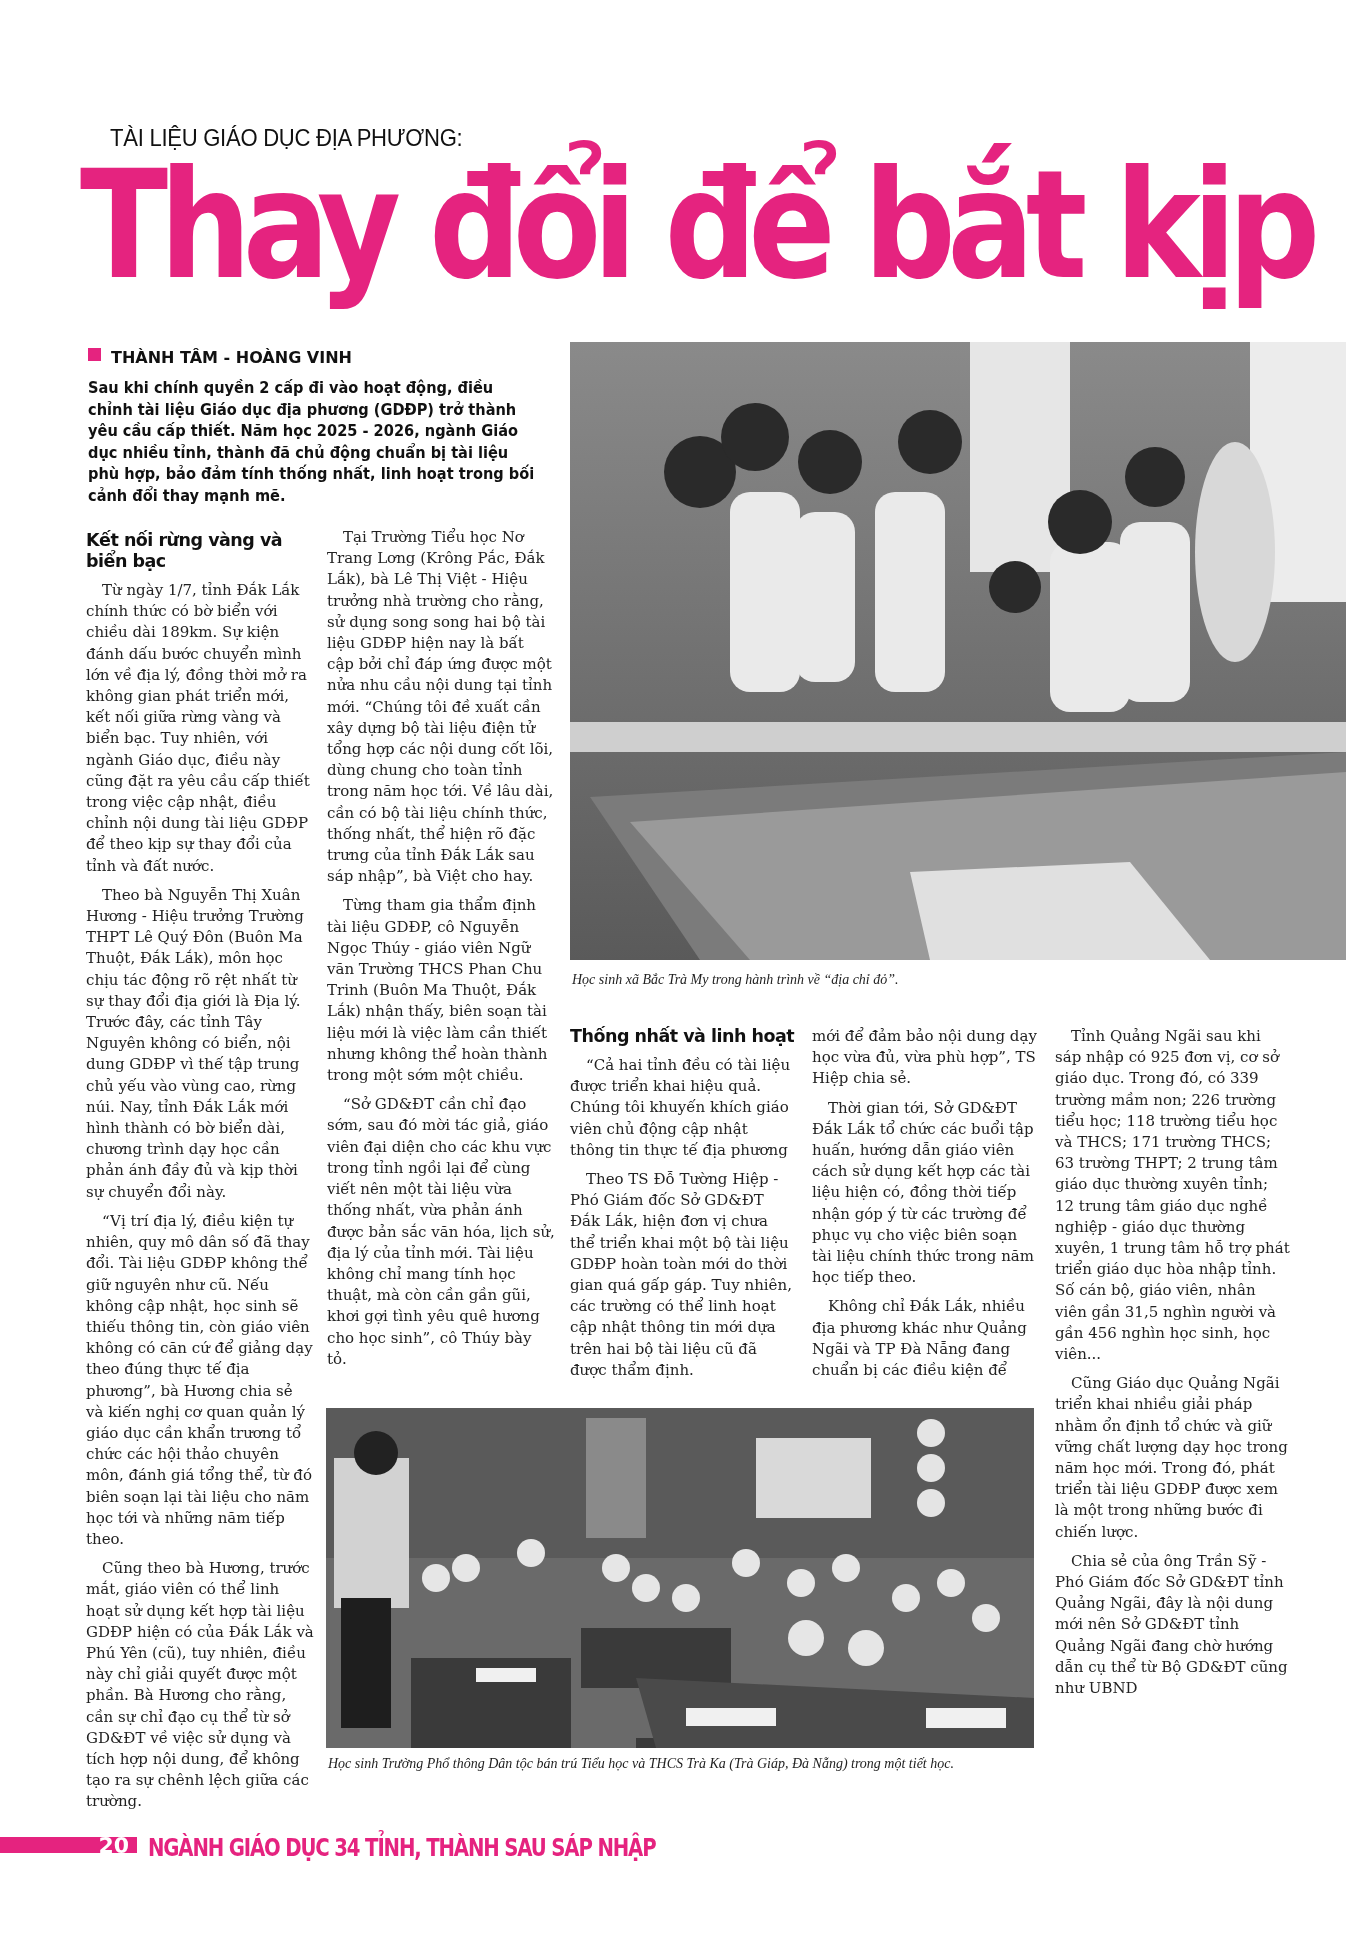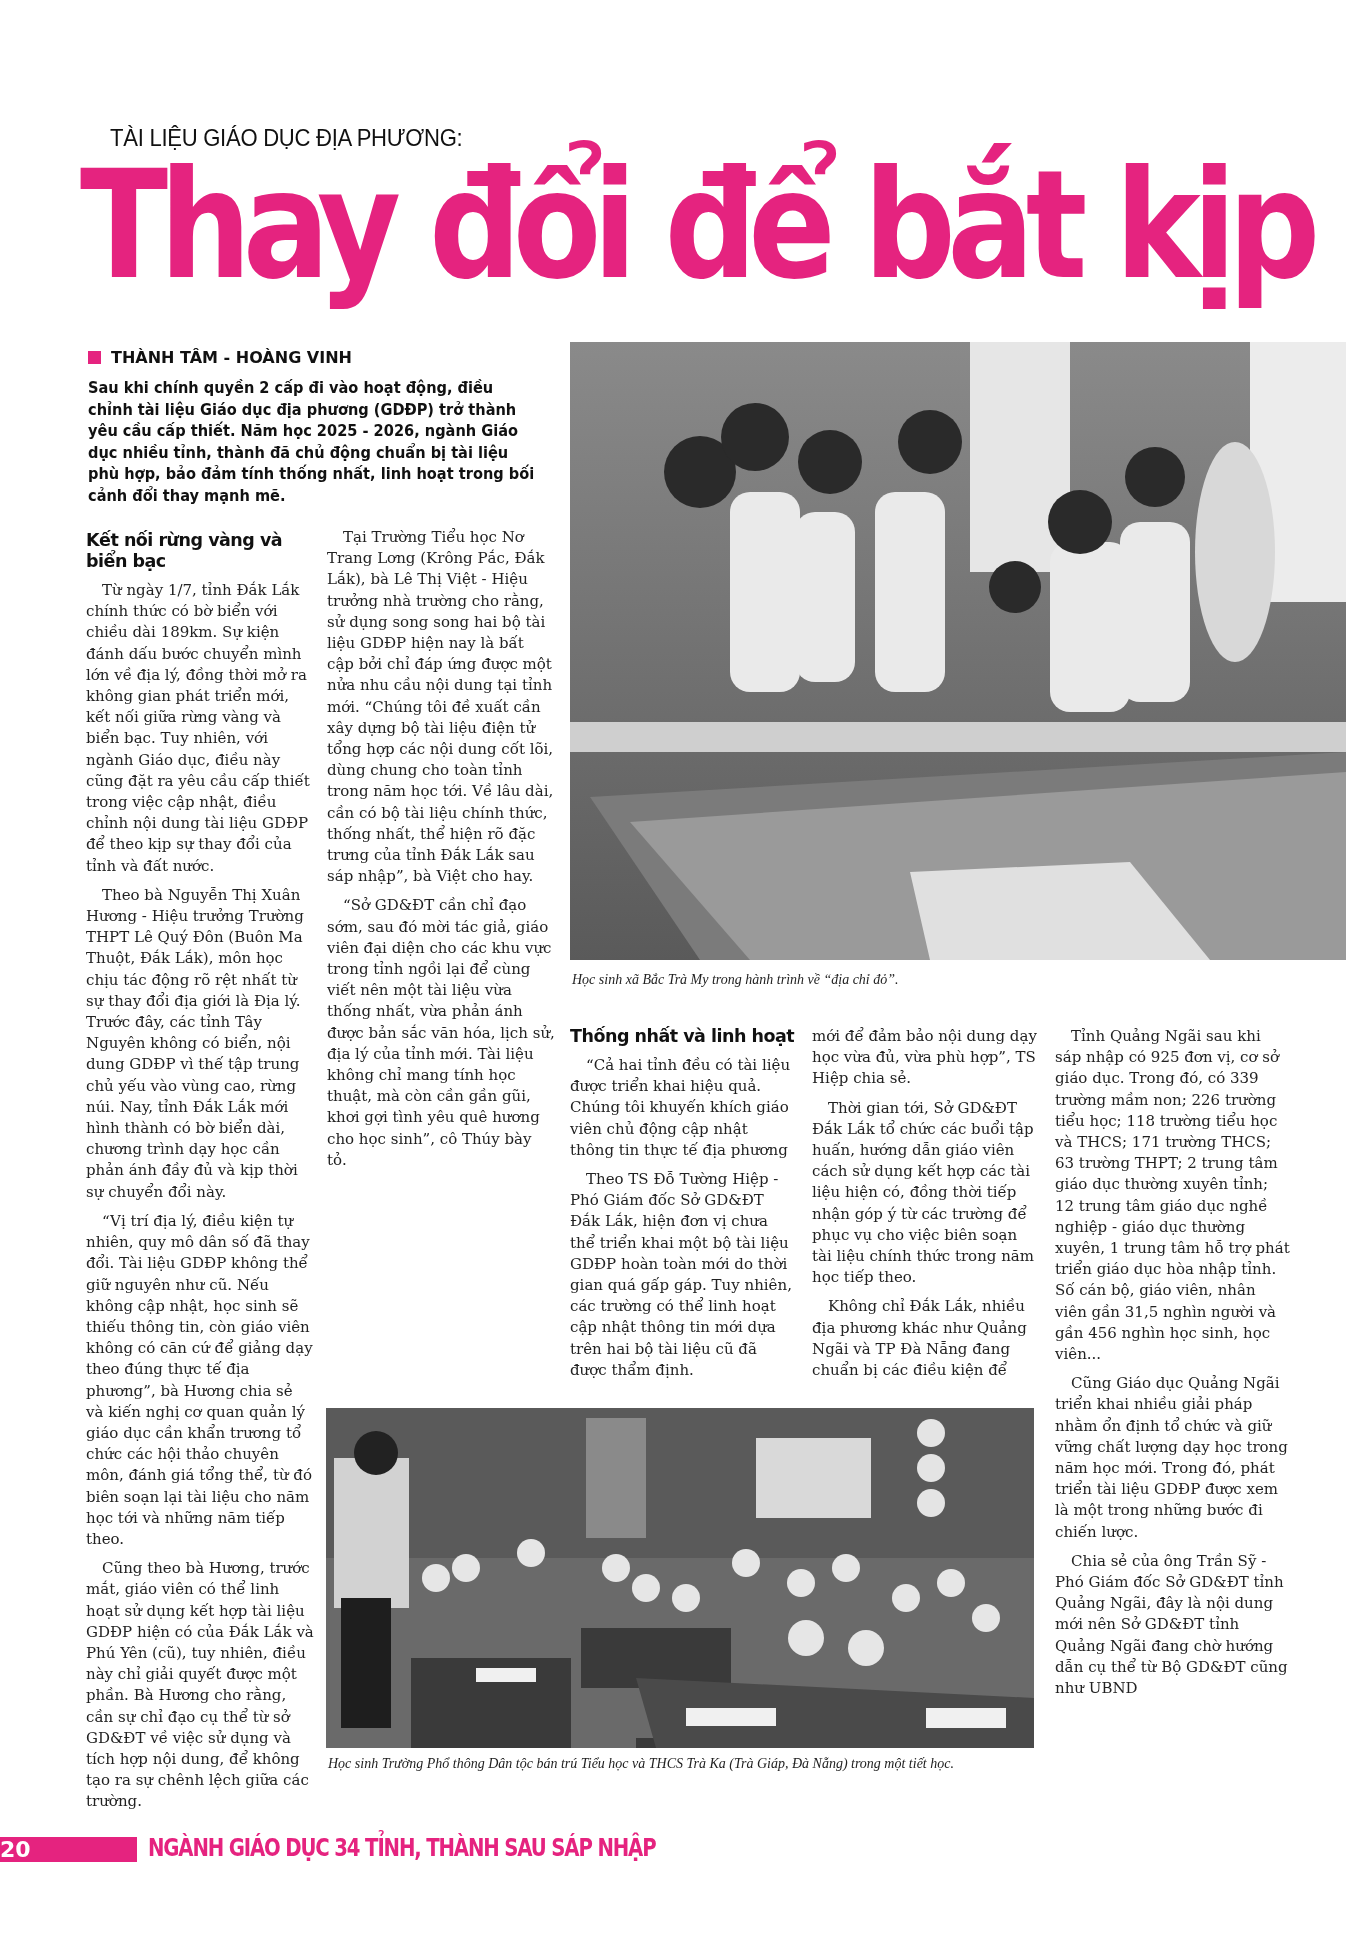--- a/index.html
+++ b/index.html
@@ -1,28 +1,28 @@
 <!DOCTYPE html>
 <html><head>
   <meta charset="utf-8">
   <style>
     html, body { margin:0; padding:0; background:#ffffff; }
     body { width:1346px; height:1937px; position:relative; overflow:hidden; font-family:"DejaVu Serif", serif; color:#1a1a1a; }
     .abs { position:absolute; }
     .kicker { left:110px; top:124px; font-family:"Liberation Sans", sans-serif; font-size:24px; letter-spacing:-0.3px; color:#111; transform:scaleX(0.92); transform-origin:left; }
     .headline { left:80px; top:150px; font-family:"DejaVu Sans", sans-serif; font-weight:bold; font-size:150px; line-height:150px; color:#e5237f; letter-spacing:-10px; white-space:nowrap; transform:scaleX(0.86); transform-origin:left top; }
-    .byline { left:88px; top:348px; font-family:"DejaVu Sans", sans-serif; font-weight:bold; font-size:16px; color:#111; display:flex; align-items:center; gap:10px; }
+    .byline { left:88px; top:348px; font-family:"DejaVu Sans", sans-serif; font-weight:bold; font-size:16px; color:#111; display:flex; gap:10px; }
     .byline .sq { width:13px; height:13px; background:#e5237f; display:inline-block; }
     .sapo { left:88px; top:378px; width:475px; font-family:"DejaVu Sans", sans-serif; font-weight:bold; font-size:15.5px; line-height:21.5px; color:#111; transform:scaleX(0.94); transform-origin:left top; }
     .col { font-size:15px; line-height:21.2px; color:#222; }
     .col p { margin:0 0 8px 0; text-indent:16px; }
     .subhead { font-family:"DejaVu Sans", sans-serif; font-weight:bold; font-size:17.5px; line-height:21px; color:#111; margin:0 0 8px 0; letter-spacing:-0.5px; }
     .photo { background:#6f6f6f; overflow:hidden; }
     .caption { font-style:italic; font-family:"Liberation Serif", serif; font-size:14px; line-height:17px; color:#222; }
-    .footer-bar { left:0; top:1837px; width:137px; height:25px; background:#e5237f; display:flex; align-items:center; justify-content:flex-start; padding-right:8px; box-sizing:border-box; color:#fff; font-family:"DejaVu Sans", sans-serif; font-weight:bold; font-size:22px; }
+    .footer-bar { left:0; top:1837px; width:137px; height:16px; background:#e5237f; display:flex; align-items:center; justify-content:flex-end; padding-right:8px; box-sizing:border-box; color:#fff; font-family:"DejaVu Sans", sans-serif; font-weight:bold; font-size:22px; }
     .footer-title { left:148px; top:1834px; font-family:"DejaVu Sans", sans-serif; font-weight:bold; font-size:24px; color:#e5237f; letter-spacing:-1.4px; white-space:nowrap; transform:scaleX(0.82); transform-origin:left top; }
   </style>
 </head>
 <body>
 
 <div class="abs kicker">TÀI LIỆU GIÁO DỤC ĐỊA PHƯƠNG:</div>
 <div class="abs headline">Thay đổi để bắt kịp</div>
 
 <div class="abs byline">
   <span class="sq"></span>
@@ -70,20 +70,21 @@
 <div class="abs col" style="left:86px; top:530px; width:228px;">
   <div class="subhead">Kết nối rừng vàng và biển bạc</div>
   <p>Từ ngày 1/7, tỉnh Đắk Lắk chính thức có bờ biển với chiều dài 189km. Sự kiện đánh dấu bước chuyển mình lớn về địa lý, đồng thời mở ra không gian phát triển mới, kết nối giữa rừng vàng và biển bạc. Tuy nhiên, với ngành Giáo dục, điều này cũng đặt ra yêu cầu cấp thiết trong việc cập nhật, điều chỉnh nội dung tài liệu GDĐP để theo kịp sự thay đổi của tỉnh và đất nước.</p>
   <p>Theo bà Nguyễn Thị Xuân Hương - Hiệu trưởng Trường THPT Lê Quý Đôn (Buôn Ma Thuột, Đắk Lắk), môn học chịu tác động rõ rệt nhất từ sự thay đổi địa giới là Địa lý. Trước đây, các tỉnh Tây Nguyên không có biển, nội dung GDĐP vì thế tập trung chủ yếu vào vùng cao, rừng núi. Nay, tỉnh Đắk Lắk mới hình thành có bờ biển dài, chương trình dạy học cần phản ánh đầy đủ và kịp thời sự chuyển đổi này.</p>
   <p>“Vị trí địa lý, điều kiện tự nhiên, quy mô dân số đã thay đổi. Tài liệu GDĐP không thể giữ nguyên như cũ. Nếu không cập nhật, học sinh sẽ thiếu thông tin, còn giáo viên không có căn cứ để giảng dạy theo đúng thực tế địa phương”, bà Hương chia sẻ và kiến nghị cơ quan quản lý giáo dục cần khẩn trương tổ chức các hội thảo chuyên môn, đánh giá tổng thể, từ đó biên soạn lại tài liệu cho năm học tới và những năm tiếp theo.</p>
   <p>Cũng theo bà Hương, trước mắt, giáo viên có thể linh hoạt sử dụng kết hợp tài liệu GDĐP hiện có của Đắk Lắk và Phú Yên (cũ), tuy nhiên, điều này chỉ giải quyết được một phần. Bà Hương cho rằng, cần sự chỉ đạo cụ thể từ sở GD&amp;ĐT về việc sử dụng và tích hợp nội dung, để không tạo ra sự chênh lệch giữa các trường.</p>
 </div>
 
 <div class="abs col" style="left:327px; top:527px; width:228px;">
   <p>Tại Trường Tiểu học Nơ Trang Lơng (Krông Pắc, Đắk Lắk), bà Lê Thị Việt - Hiệu trưởng nhà trường cho rằng, sử dụng song song hai bộ tài liệu GDĐP hiện nay là bất cập bởi chỉ đáp ứng được một nửa nhu cầu nội dung tại tỉnh mới. “Chúng tôi đề xuất cần xây dựng bộ tài liệu điện tử tổng hợp các nội dung cốt lõi, dùng chung cho toàn tỉnh trong năm học tới. Về lâu dài, cần có bộ tài liệu chính thức, thống nhất, thể hiện rõ đặc trưng của tỉnh Đắk Lắk sau sáp nhập”, bà Việt cho hay.</p>
+  <p>Từng tham gia thẩm định tài liệu GDĐP, cô Nguyễn Ngọc Thúy - giáo viên Ngữ văn Trường THCS Phan Chu Trinh (Buôn Ma Thuột, Đắk Lắk) nhận thấy, biên soạn tài liệu mới là việc làm cần thiết nhưng không thể hoàn thành trong một sớm một chiều.</p>
   <p>“Sở GD&amp;ĐT cần chỉ đạo sớm, sau đó mời tác giả, giáo viên đại diện cho các khu vực trong tỉnh ngồi lại để cùng viết nên một tài liệu vừa thống nhất, vừa phản ánh được bản sắc văn hóa, lịch sử, địa lý của tỉnh mới. Tài liệu không chỉ mang tính học thuật, mà còn cần gần gũi, khơi gợi tình yêu quê hương cho học sinh”, cô Thúy bày tỏ.</p>
 </div>
 
 <div class="abs col" style="left:570px; top:1026px; width:225px;">
   <div class="subhead">Thống nhất và linh hoạt</div>
   <p>“Cả hai tỉnh đều có tài liệu được triển khai hiệu quả. Chúng tôi khuyến khích giáo viên chủ động cập nhật thông tin thực tế địa phương</p>
   <p>Theo TS Đỗ Tường Hiệp - Phó Giám đốc Sở GD&amp;ĐT Đắk Lắk, hiện đơn vị chưa thể triển khai một bộ tài liệu GDĐP hoàn toàn mới do thời gian quá gấp gáp. Tuy nhiên, các trường có thể linh hoạt cập nhật thông tin mới dựa trên hai bộ tài liệu cũ đã được thẩm định.</p>
 </div>
 
 <div class="abs col" style="left:812px; top:1026px; width:225px;">

